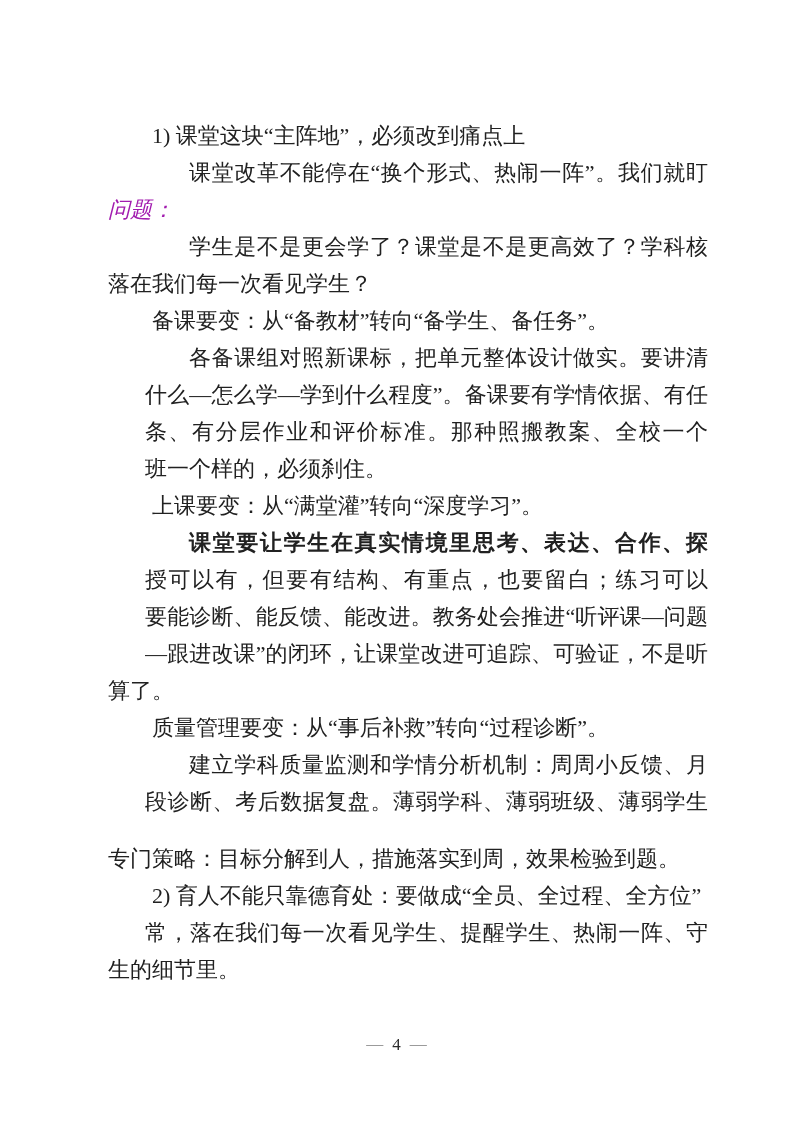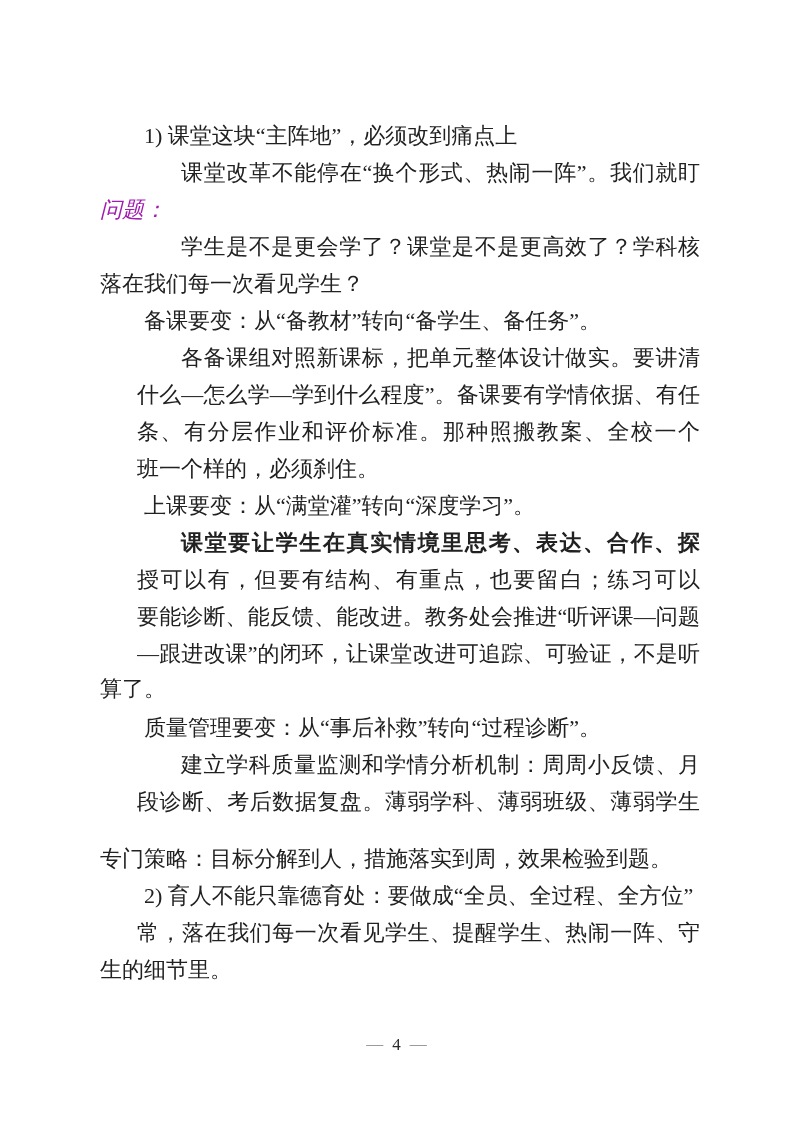--- a/index.html
+++ b/index.html
@@ -11,21 +11,21 @@
     overflow: hidden;
     font-family: "Liberation Serif", serif;
   }
   .page {
     position: absolute;
     inset: 0;
     background: #ffffff;
   }
   .content {
     position: absolute;
-    left: 100px;
+    left: 108px;
     top: 117px;
     width: 600px;
   }
   .line {
     font-family: "Liberation Serif", serif;
     font-size: 22px;
     line-height: 37px;
     height: 37px;
     color: #212121;
     white-space: nowrap;
@@ -72,21 +72,21 @@
       <div class="line indent" style="color: rgb(33, 33, 33);">备课要变：从“备教材”转向“备学生、备任务”。</div>
       <div class="line indent justify" style="color: rgb(33, 33, 33);">各备课组对照新课标，把单元整体设计做实。要讲清楚“学</div>
       <div class="line justify" style="color: rgb(33, 33, 33);">什么—怎么学—学到什么程度”。备课要有学情依据、有任务链</div>
       <div class="line justify" style="color: rgb(33, 33, 33);">条、有分层作业和评价标准。那种照搬教案、全校一个样、全</div>
       <div class="line" style="color: rgb(33, 33, 33); margin-left: 37px;">班一个样的，必须刹住。</div>
       <div class="line indent" style="color: rgb(33, 33, 33);">上课要变：从“满堂灌”转向“深度学习”。</div>
       <div class="line indent justify" style="color: rgb(33, 33, 33); font-weight: bold;">课堂要让学生在真实情境里思考、表达、合作、探究。讲</div>
       <div class="line justify" style="color: rgb(33, 33, 33);">授可以有，但要有结构、有重点，也要留白；练习可以做，但</div>
       <div class="line justify" style="color: rgb(33, 33, 33);">要能诊断、能反馈、能改进。教务处会推进“听评课—问题清单</div>
       <div class="line justify" style="color: rgb(33, 33, 33);">—跟进改课”的闭环，让课堂改进可追踪、可验证，不是听完就</div>
-      <div class="line" style="color: rgb(33, 33, 33); font-family: Liberation Mono, monospace;">算了。</div>
+      <div class="line" style="color: rgb(33, 33, 33);">算了。</div>
       <div class="line indent" style="color: rgb(33, 33, 33);">质量管理要变：从“事后补救”转向“过程诊断”。</div>
       <div class="line indent justify" style="color: rgb(33, 33, 33);">建立学科质量监测和学情分析机制：周周小反馈、月月阶</div>
       <div class="line justify" style="color: rgb(33, 33, 33);">段诊断、考后数据复盘。薄弱学科、薄弱班级、薄弱学生要有</div>
       <div class="line" style="color: rgb(33, 33, 33); margin-top: 20px;">专门策略：目标分解到人，措施落实到周，效果检验到题。</div>
       <div class="line indent" style="color: rgb(33, 33, 33);">2) 育人不能只靠德育处：要做成“全员、全过程、全方位”</div>
       <div class="line justify" style="color: rgb(33, 33, 33);">常，落在我们每一次看见学生、提醒学生、热闹一阵、守护学</div>
       <div class="line" style="color: rgb(33, 33, 33);">生的细节里。</div>
     </div>
   <div class="footer">
     <span class="dash" style="color: rgb(138, 138, 138);">—</span><span class="pagenum">4</span><span class="dash" style="color: rgb(138, 138, 138);">—</span>

